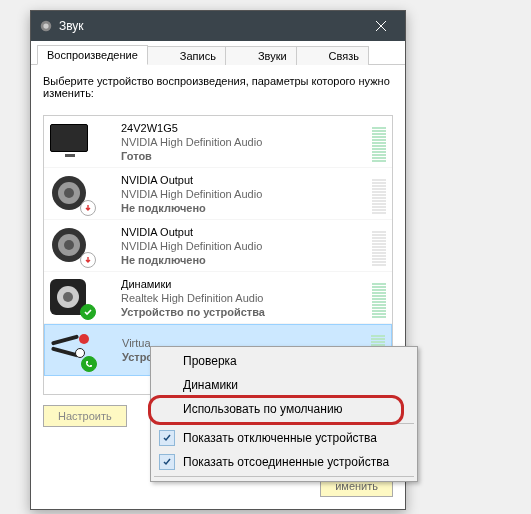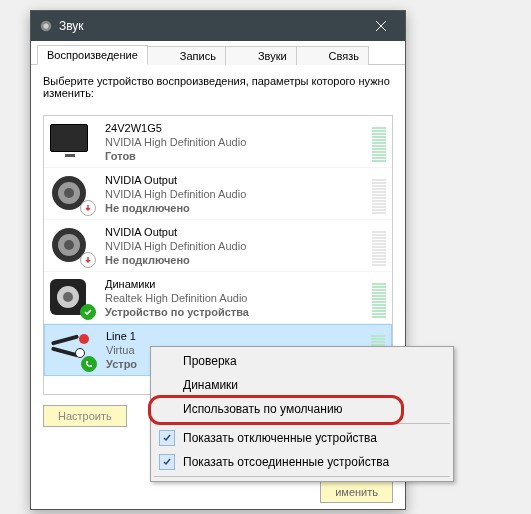--- a/index.html
+++ b/index.html
@@ -13,39 +13,39 @@
   .tabstrip { display: flex; align-items: flex-end; height: 24px; padding: 4px 6px 0 6px; font-size: 11px; background:#fff; border-bottom:1px solid #ccc; position:relative;}
   .tab { padding: 3px 9px; border: 1px solid #ccc; border-bottom: none; background: #fff; margin-right:-1px; cursor: pointer; position:relative; top:1px;}
   .tab.active { background: #fff; border-bottom:1px solid #fff; z-index:2;}
   .tab:not(.active){ background:#f7f7f7;padding-left:32px;}
   .panel { padding: 10px 12px; }
   .instr { font-size: 11px; margin-bottom: 16px; color: #000; }
   .devlist { border: 1px solid #ccc; height: 280px; background:#fff; overflow:hidden;}
   .device { display: flex; align-items: center; height: 52px; padding: 2px 6px; border-bottom:1px solid #f5f5f5;}
   .device.selected { background: #cce8ff; border:1px solid #99d1ff; }
   .dicon { width: 44px; height: 40px; position: relative; flex-shrink:0;}
-  .dinfo { flex: 1; margin-left: 11px; font-size: 11px; line-height: 14px; overflow:hidden;}
+  .dinfo { flex: 1; margin-left: 27px; font-size: 11px; line-height: 14px; overflow:hidden;}
   .dname { color: #000; }
   .ddrv { color: #666; }
   .dstat { color: #666; font-weight: bold; }
   .meter { width: 14px; height: 40px; display: flex; flex-direction: column-reverse; gap: 1px; margin-left: 4px;}
   .meter span { display:block; height:2px; background:#b8e6c8; }
   .meter.off span { background:#e6e6e6;}
   .badge { position: absolute; right: -2px; bottom: -2px; width: 16px; height: 16px; border-radius: 50%; background: #fff; border:1px solid #aaa; display:flex; align-items:center; justify-content:center;}
   .badge.down svg { stroke:#d33; fill:#d33;}
   .badge.check { background:#2a2; border-color:#2a2;}
   .badge.check svg { stroke:#fff;}
   .badge.phone { background:#2a2; border-color:#2a2;}
   .btns { display:flex; margin-top:10px; justify-content:space-between;}
   .btn { font-size:11px; padding:4px 14px; border:1px solid #aaa; background:#fef9c3; color:#888; cursor:default;}
-  .dlgbtns { position:absolute; bottom:6px; right:12px; display:flex; gap:6px;}
+  .dlgbtns { position:absolute; bottom:12px; right:12px; display:flex; gap:6px;}
   .dlgbtns .btn { color:#666; }
 
   
-  .ctxmenu { position:absolute; left:150px; top:346px; width:304px; background:#f0f0f0; border:1px solid #a0a0a0; box-shadow:2px 2px 4px rgba(0,0,0,.25); font-size:12px; padding:2px;}
+  .ctxmenu { position:absolute; left:150px; top:346px; width:268px; background:#f0f0f0; border:1px solid #a0a0a0; box-shadow:2px 2px 4px rgba(0,0,0,.25); font-size:12px; padding:2px;}
   .ctxmenu .mi { display:flex; align-items:center; height:24px; padding:0 18px 0 30px; cursor:pointer; position:relative;}
   .ctxmenu .sep { height:1px; background:#c0c0c0; margin:2px 1px;}
   .ctxmenu .chk { position:absolute; left:6px; width:16px; height:16px; display:flex; align-items:center; justify-content:center; border:1px solid #90b8d8; background:#d8e8f8;}
   .ctxmenu .chk svg{ stroke:#1a4a7a;}
   .highlight { position:absolute; left:148px; top:395px; width:256px; height:30px; border:3px solid #c62828; border-radius:12px; pointer-events:none;}
 
   
   .mon { width:38px; height:28px; background:#2a2a2a; border:1px solid #000; border-radius:2px; position:relative; top:2px;}
   .mon:after{content:"";position:absolute;left:14px;bottom:-6px;width:10px;height:3px;background:#555;}
   .wheel{ width:34px; height:34px; border-radius:50%; background:#333; position:relative; top:2px; left:2px;}
@@ -222,21 +222,20 @@
               <div class="p"></div>
               <div class="p2"></div>
             </div>
           <div class="badge phone">
               <svg width="8" height="8" viewBox="0 0 8 8">
                 <path d="M2 1 Q1 1 1 2 L1 3 Q1 6 5 7 L6 7 Q7 7 7 6 L7 5 L5 5 L5 6 Q3 5 2 3 L3 3 L3 1 Z" fill="#fff"></path>
               </svg>
             </div>
         </div>
         <div class="dinfo">
-          <div class="dname">Line 1</div>
           <div class="ddrv">Virtua</div>
           <div class="dstat">Устро</div>
         </div>
         <div class="meter">
             <span></span>
             <span></span>
             <span></span>
             <span></span>
             <span></span>
             <span></span>

